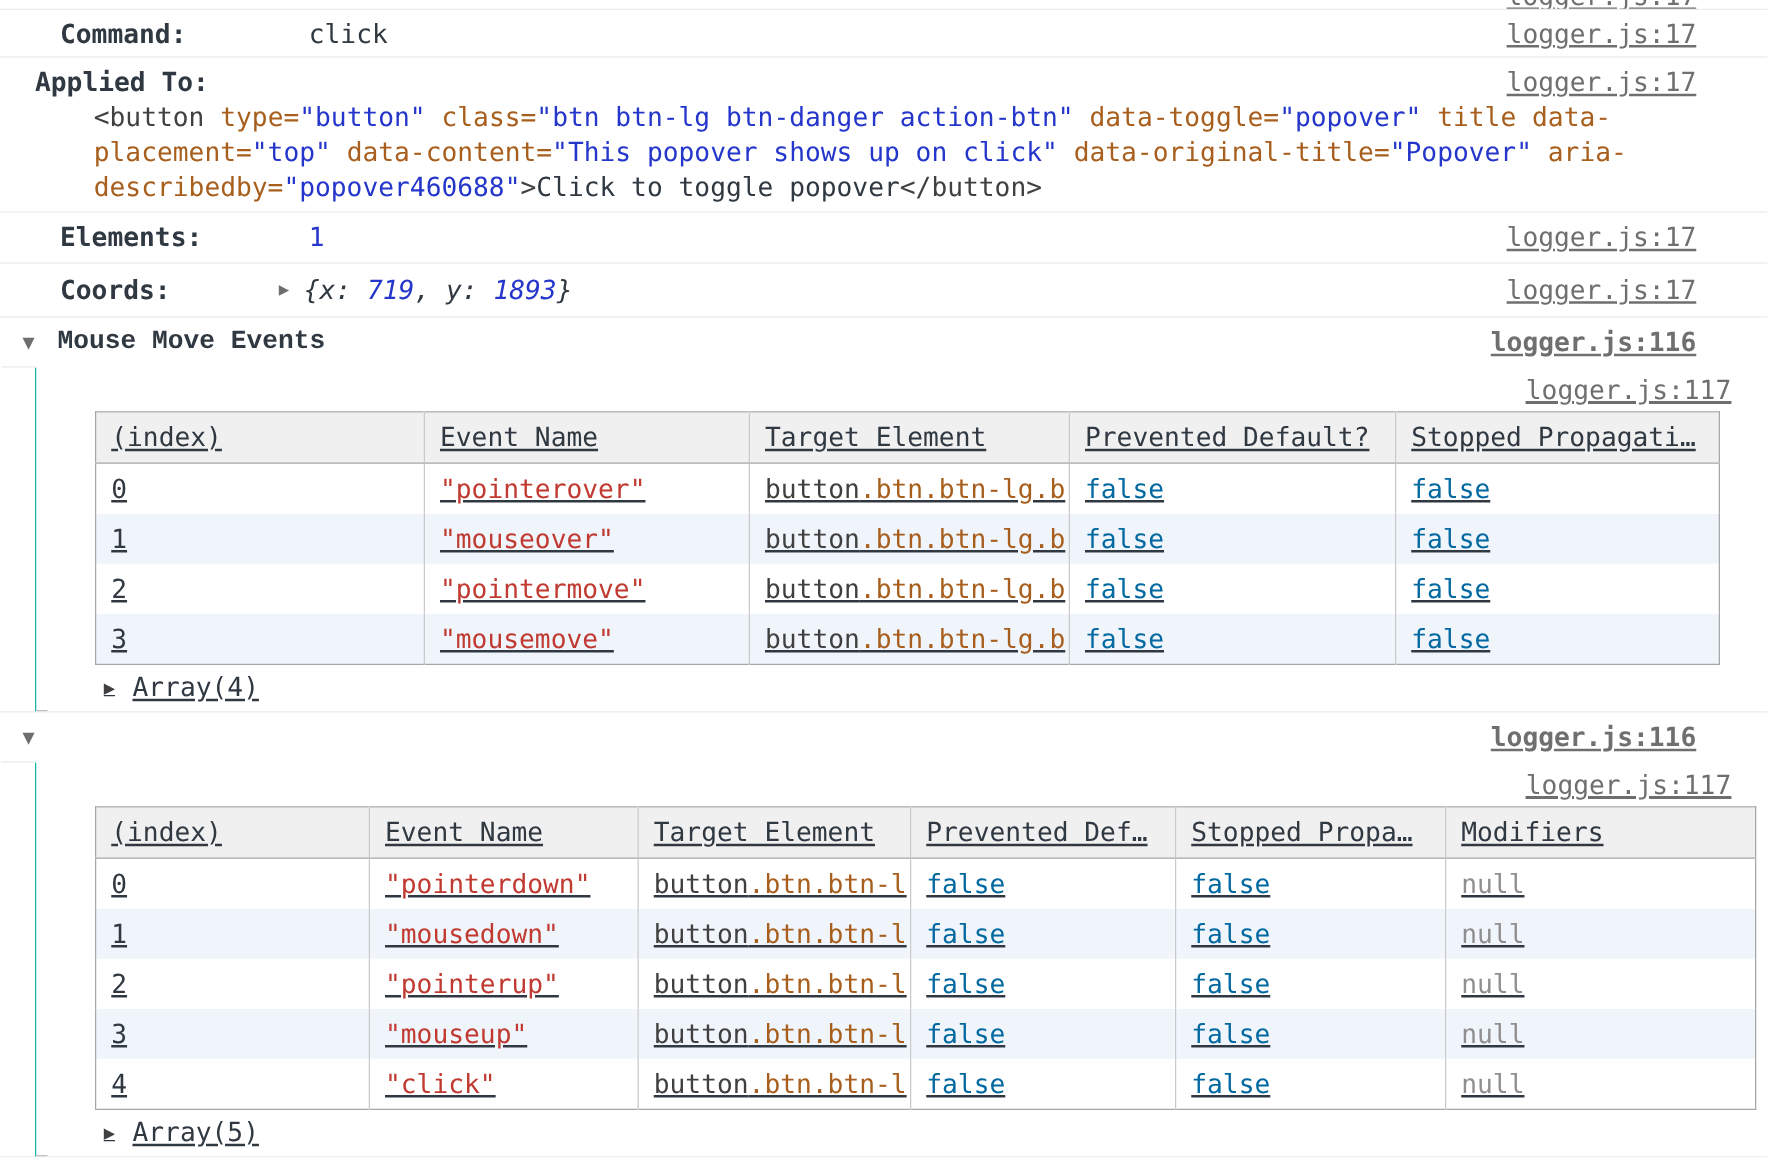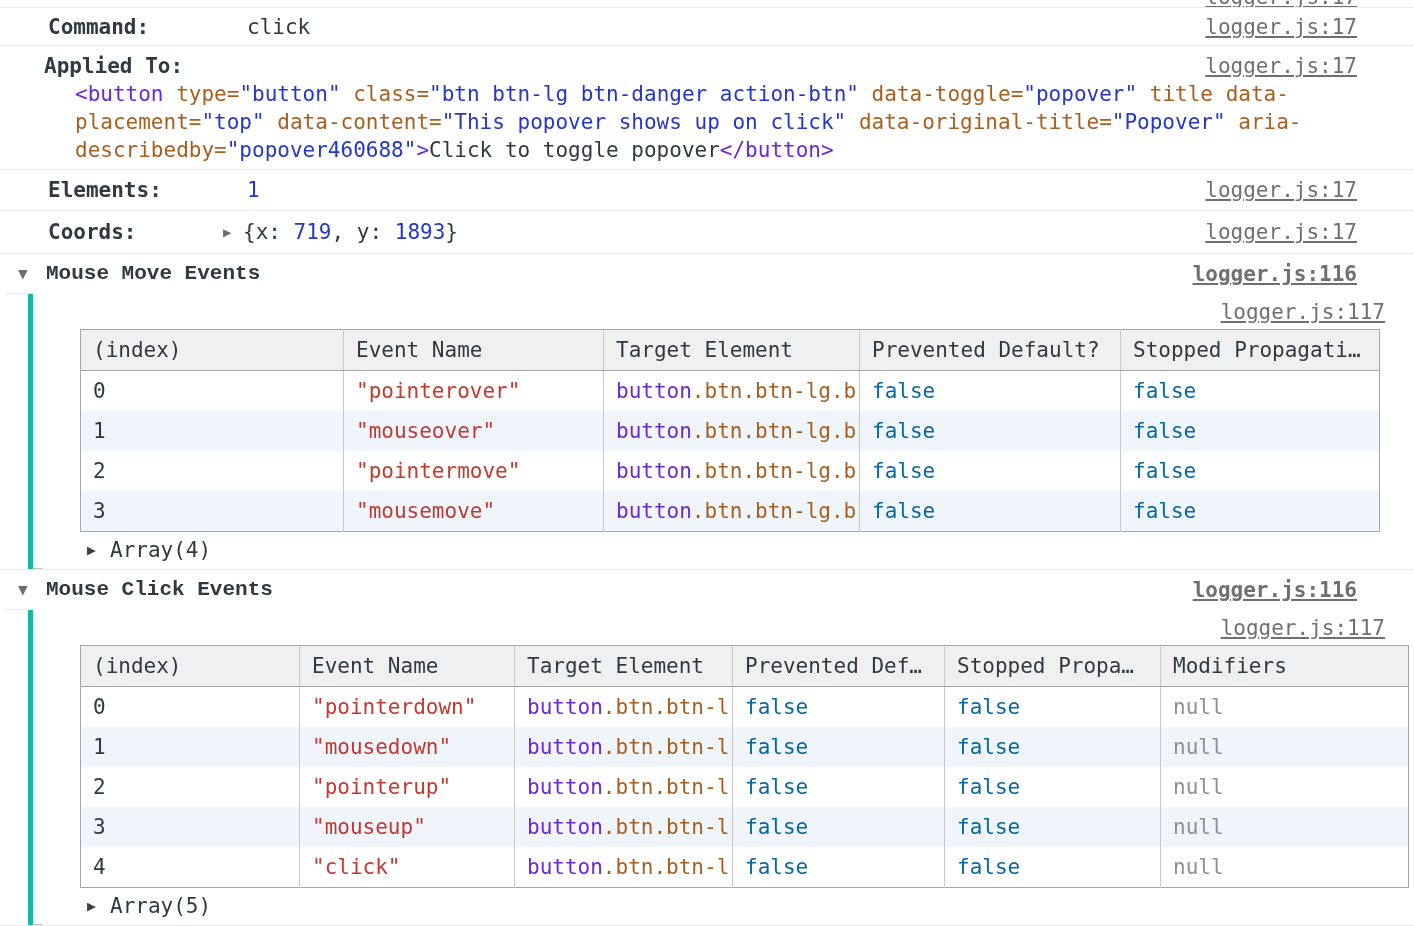--- a/index.html
+++ b/index.html
@@ -23,55 +23,55 @@
   .row-value { line-height: 28px; margin-left: 24px; }
   .flexspace { flex: 1; }
   .srclink {
     color: #6f6f6f; text-decoration: underline; line-height: 28px;
     white-space: nowrap; cursor: pointer;
   }
   .linkslot { margin-right: 57px; }
 
   
   .applied-wrap { padding: 6px 0 5px 0; }
-  .applied-head { display: flex; padding-left: 44px; }
+  .applied-head { display: flex; padding-left: 28px; }
   .code-block { padding-left: 75px; }
   .code-line { line-height: 28px; white-space: pre; }
 
   
-  .c-tag   { color: #6d28d9; }
+  .c-tag   { color: #404040; }
   .c-attr  { color: #a85f1e; }
   .c-val   { color: #2536cb; }
   .c-plain { color: #303942; }
   .c-num   { color: #2536cb; }
   .c-str   { color: #c03a31; }
   .c-bool  { color: #0369a1; }
   .c-null  { color: #8f8f8f; }
 
   .num-blue { color: #2536cb; }
 
   
-  .preview { line-height: 28px; }
+  .preview { font-style: italic; line-height: 28px; }
   .tri {
     display: inline-block; color: #6e6e6e; font-style: normal;
     font-size: 14px; line-height: 28px; vertical-align: top;
     width: 20px; cursor: pointer;
   }
 
   
   .group { border-bottom: 1px solid #ececec; }
   .group-header { display: flex; align-items: flex-start; padding: 6px 0; }
   .group-tri {
     width: 28px; margin-left: 18px; color: #6e6e6e;
     font-size: 16px; line-height: 28px; cursor: pointer;
   }
   .group-title { font-weight: bold; line-height: 28px; font-family: Liberation Mono, monospace; }
   .group-header .srclink { font-weight: bold; }
 
-  .group-body { position: relative; margin-left: 28px; border-left: 5px solid #14b8a6; padding-bottom: 5px; }
+  .group-body { position: relative; margin-left: 28px; border-left: 1px solid #14b8a6; padding-bottom: 5px; text-decoration: underline; }
   .group-body::before { content: ""; position: absolute; left: -28px; top: -1px; width: 28px; border-top: 1px solid #ececec; }
   .group-body::after  { content: ""; position: absolute; left: 0; bottom: 0; width: 9px; border-bottom: 1px solid #c0c0c0; }
   .body-linkrow { text-align: right; padding: 4px 29px 0 0; }
 
   
   table.ctable { border-collapse: collapse; margin: 3px 0 0 47px; table-layout: fixed; }
   table.ctable th, table.ctable td {
     padding: 6px 0 6px 12px; height: 40px; line-height: 28px;
     text-align: left; font-weight: normal; overflow: hidden; white-space: nowrap;
   }
@@ -185,21 +185,20 @@
       <div class="array-row">
         <span class="array-tri">▶</span>
         <span class="array-label">Array(4)</span>
       </div>
     </div>
   </div>
 
   <div class="group">
     <div class="group-header">
       <span class="group-tri">▼</span>
-      <span class="group-title">Mouse Click Events</span>
       <span class="flexspace"></span>
       <span class="srclink linkslot">logger.js:116</span>
     </div>
     <div class="group-body">
       <div class="body-linkrow">
         <span class="srclink">logger.js:117</span>
       </div>
       <div id="table-1">
           <table class="ctable" style="width: 1296px;">
             <thead>

